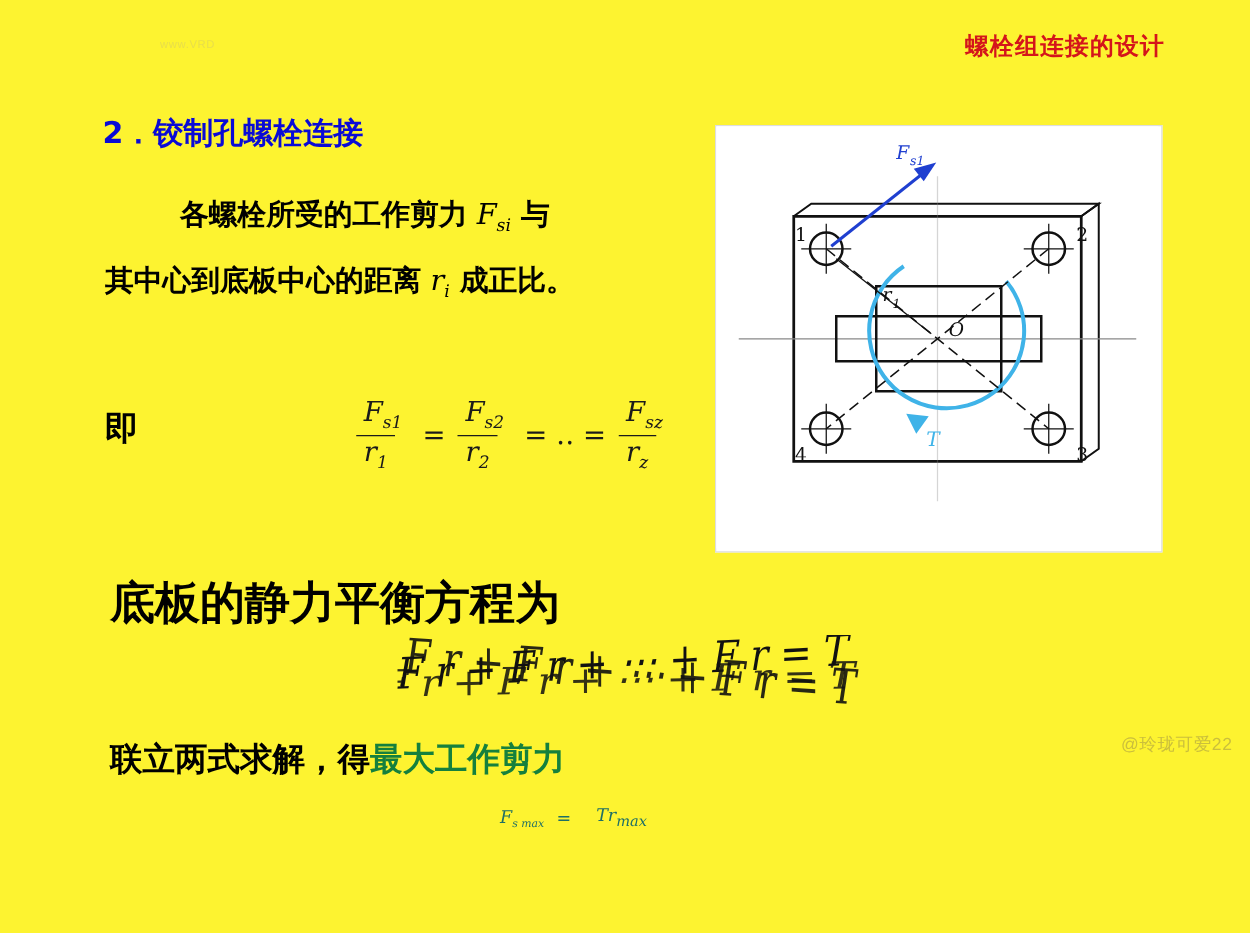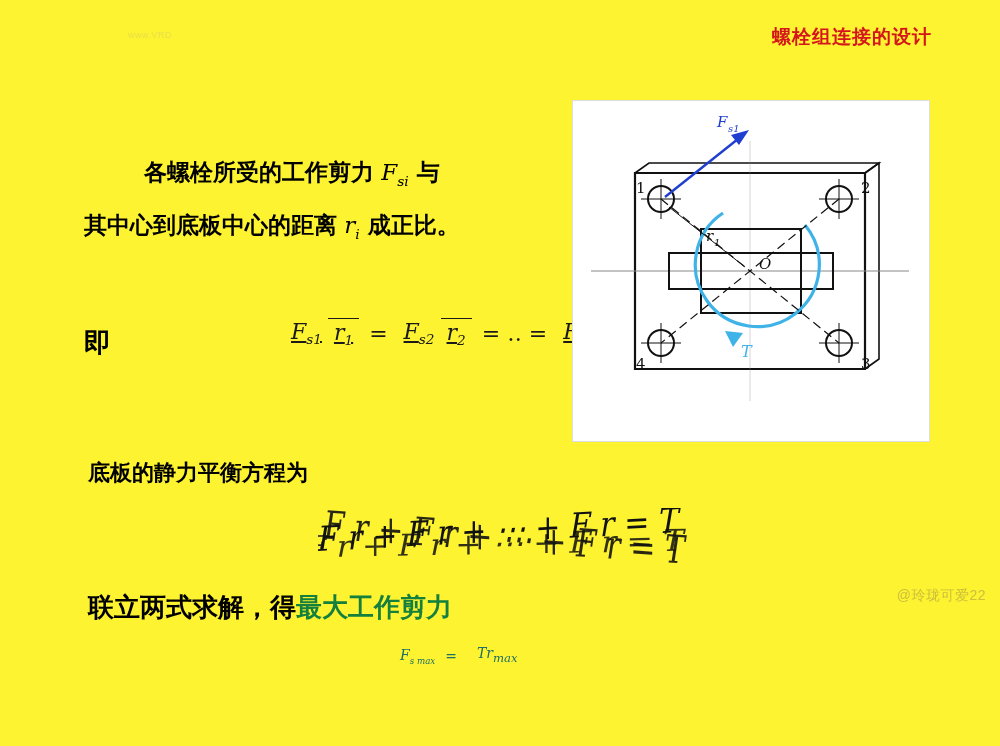--- a/index.html
+++ b/index.html
@@ -90,35 +90,35 @@
     left: 285px;
     font-family: "DejaVu Serif", "Liberation Serif", serif;
     color: #1a1a1a;
     font-size: 22px;
     display: flex;
     align-items: center;
     gap: 8px;
   }
   .frac {
     display: inline-flex;
-    align-items: flex-end;
+    flex-direction: column;
+    align-items: flex-start;
     font-style: italic;
     line-height: 1.15;
-    text-decoration: underline;
   }
   .frac .num { padding: 0 6px 1px 6px; }
   .frac .den { padding: 1px 6px 0 6px; border-top: 1.6px solid #1a1a1a; }
   .frac sub { font-size: 0.62em; font-style: italic; }
   .eqsign { font-style: normal; font-size: 22px; padding: 0 2px; }
   .statics {
     position: absolute;
     top: 458px;
     left: 88px;
     color: #000;
-    font-size: 22px;
+    font-size: 36px;
     font-weight: bold;
     font-family: "DejaVu Sans", "Liberation Sans", sans-serif;
   }
   .smudge-eq {
     position: absolute;
     top: 508px;
     left: 318px;
     width: 380px;
     height: 60px;
     overflow: hidden;
@@ -177,20 +177,21 @@
 </style>
 </head>
 <body>
 
 <div class="slide">
 
   <div class="watermark-tl">www.VRD</div>
 
   <div class="header-title">螺栓组连接的设计</div>
 
+  <div class="section-title">2．铰制孔螺栓连接</div>
 
   <div class="para1">
     <span class="indent"></span><span>各螺栓所受的工作剪力</span><span class="sub-f">&nbsp;<span>F</span><sub>si</sub></span>&nbsp;<span>与</span><br>
     <span>其中心到底板中心的距离</span><span class="sub-f">&nbsp;<span>r</span><sub>i</sub></span>&nbsp;<span>成正比。</span>
   </div>
 
   <div class="ji">即</div>
 
   <div class="eq-prop">
     <span class="frac">

